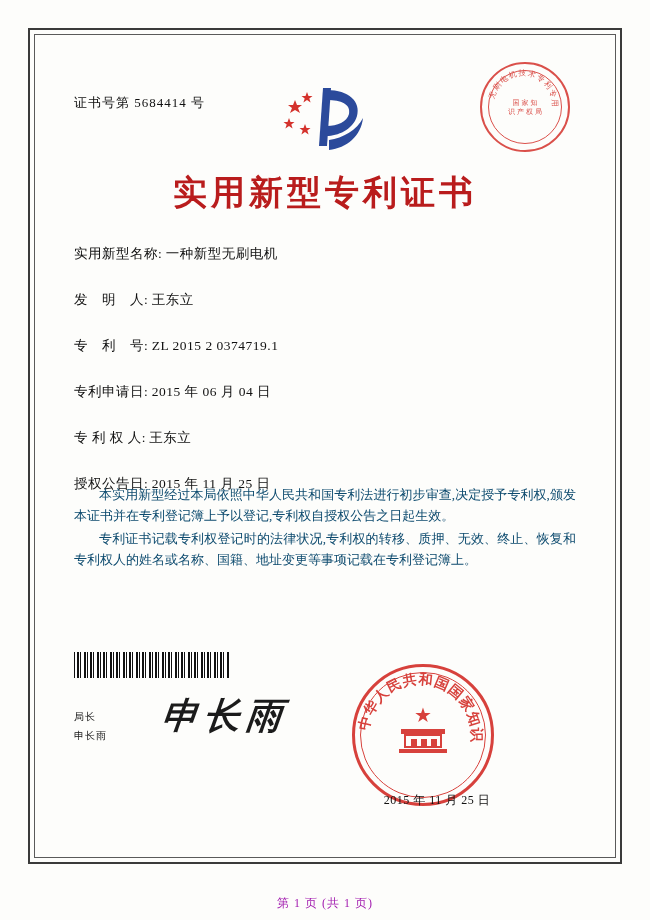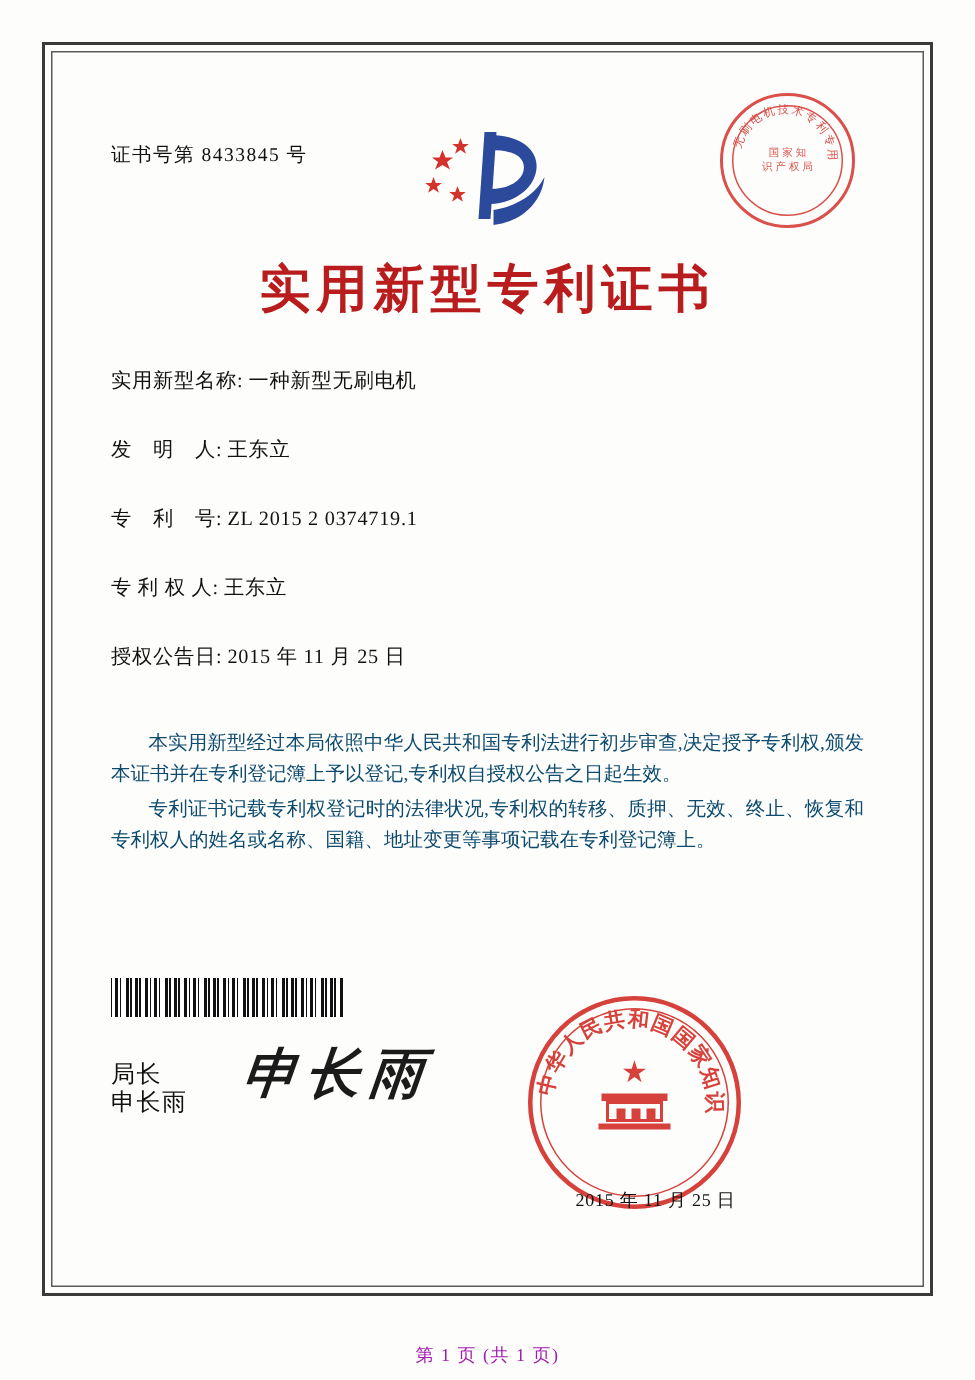--- a/index.html
+++ b/index.html
@@ -166,21 +166,21 @@
         #111 3px, #111 5px, #fff 5px, #fff 6px,
         #111 6px, #111 7px, #fff 7px, #fff 10px,
         #111 10px, #111 12px, #fff 12px, #fff 13px);
   }
 
   
   .sig-label {
     position: absolute;
     left: 22px;
     top: 655px;
-    font-size: 16px;
+    font-size: 10px;
     line-height: 19px;
     letter-spacing: 1px;
     color: #111;
   }
   .sig-script {
     position: absolute;
     left: 110px;
     top: 640px;
     font-size: 36px;
     font-family: "DejaVu Serif", serif;
@@ -255,21 +255,21 @@
 </head>
 <body>
 
 <div class="page">
 
   <div class="frame-outer"></div>
   <div class="frame-inner"></div>
 
   <div class="content">
 
-    <div class="cert-no">证书号第 8433845 号</div>
+    <div class="cert-no">证书号第 5684414 号</div>
 
     <div class="logo">
       <svg viewBox="0 0 120 80" width="120" height="80" aria-hidden="true">
         <path d="M58 8 L66 8 L62 66 L54 66 Z" fill="#2b4a9b"></path>
         <path d="M62 10 C84 10, 96 22, 92 36 C88 50, 72 56, 62 56 L62 46 C72 46, 82 42, 84 34 C86 24, 76 20, 62 20 Z" fill="#2b4a9b"></path>
         <path d="M64 60 C78 58, 92 50, 98 38 C96 56, 82 68, 64 70 Z" fill="#2b4a9b"></path>
         <g fill="#d4322c">
           <polygon points="30,20 32,25 37,25 33,28 35,33 30,30 25,33 27,28 23,25 28,25"></polygon>
           <polygon points="42,12 43.5,16 47.5,16 44.3,18.5 45.6,22.5 42,20 38.4,22.5 39.7,18.5 36.5,16 40.5,16"></polygon>
           <polygon points="24,38 25.5,42 29.5,42 26.3,44.5 27.6,48.5 24,46 20.4,48.5 21.7,44.5 18.5,42 22.5,42"></polygon>
@@ -305,20 +305,24 @@
       </div>
       <div class="field-row">
         <span class="field-label">发　明　人:</span>
         <span class="field-value">王东立</span>
       </div>
       <div class="field-row">
         <span class="field-label">专　利　号:</span>
         <span class="field-value">ZL 2015 2 0374719.1</span>
       </div>
       <div class="field-row">
+        <span class="field-label">专利申请日:</span>
+        <span class="field-value">2015 年 06 月 04 日</span>
+      </div>
+      <div class="field-row">
         <span class="field-label">专 利 权 人:</span>
         <span class="field-value">王东立</span>
       </div>
       <div class="field-row">
         <span class="field-label">授权公告日:</span>
         <span class="field-value">2015 年 11 月 25 日</span>
       </div>
     </div>
 
     <div class="body-text">

